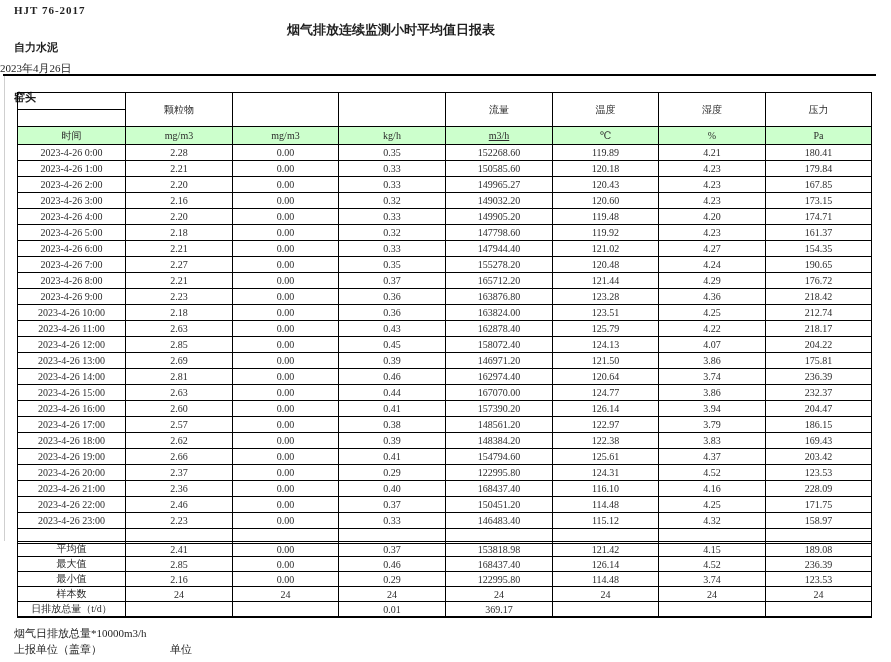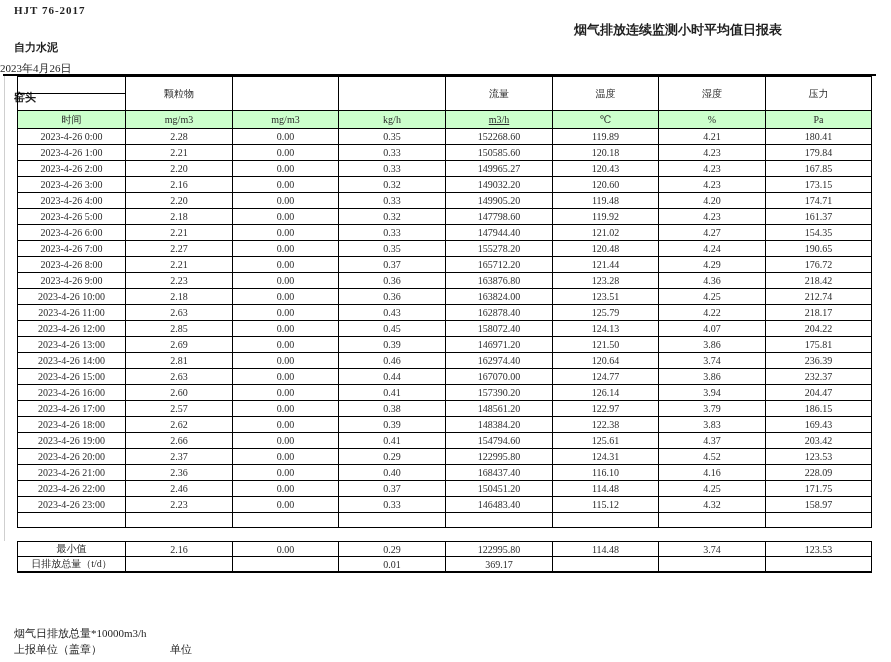--- a/index.html
+++ b/index.html
@@ -1,26 +1,26 @@
 <!DOCTYPE html>
 <html><head>
 <meta charset="utf-8">
 <style>
   html,body{margin:0;padding:0;background:#fff;}
   .page{position:relative;width:891px;height:662px;background:#fff;overflow:hidden;
         font-family:"Liberation Serif","DejaVu Serif",serif;color:#1f1f1f;}
   .standard{position:absolute;left:14px;top:4px;font-size:11px;font-weight:bold;letter-spacing:1px;}
-  .title{position:absolute;left:0;top:21px;width:782px;text-align:right;font-size:13px;font-weight:bold;}
+  .title{position:absolute;left:0;top:21px;width:782px;text-align:center;font-size:13px;font-weight:bold;}
   .company{position:absolute;left:14px;top:40px;font-size:11px;font-weight:bold;}
   .station{position:absolute;left:14px;top:56px;font-size:11px;font-weight:bold;margin-top:34px;}
   .date{position:absolute;left:0;top:61px;width:876px;font-size:11px;}
   .topline{position:absolute;left:3px;top:74px;width:873px;height:2px;background:#000;}
   .faint-vline{position:absolute;left:4px;top:76px;width:1px;height:465px;background:#cfcfcf;}
   table{border-collapse:collapse;table-layout:fixed;}
-  .main{position:absolute;left:17px;top:76px;width:854px;padding-left:16px;}
+  .main{position:absolute;left:17px;top:92px;width:854px;padding-left:16px;}
   .summary{position:absolute;left:17px;top:541px;width:854px;border-bottom:2px solid #000;}
   td{border:1px solid #000;font-size:10px;text-align:center;vertical-align:middle;
      padding:0 2px;height:15px;white-space:nowrap;overflow:hidden;color:#2b2b2b;}
   .ghdr td{height:16px;}
   .unit-row td{height:17px;}
   .spacer-row td{height:14px;}
   .summary td{height:14px;}
   .footnote{position:absolute;left:14px;top:626px;font-size:11px;}
   .report-unit{position:absolute;left:14px;top:642px;font-size:11px;}
   .unit-label{position:absolute;left:170px;top:642px;font-size:11px;}
@@ -337,30 +337,60 @@
         <col style="width:107px">
         <col style="width:106px">
         <col style="width:107px">
       <col style="width:107px">
         <col style="width:106px">
         <col style="width:107px">
         <col style="width:106px">
     </colgroup>
     <tbody>
         <tr>
+          <td>平均值</td>
+          <td>2.41</td>
+          <td>0.00</td>
+          <td>0.37</td>
+          <td>153818.98</td>
+          <td>121.42</td>
+          <td>4.15</td>
+          <td>189.08</td>
+        </tr>
+        <tr>
+          <td>最大值</td>
+          <td>2.85</td>
+          <td>0.00</td>
+          <td>0.46</td>
+          <td>168437.40</td>
+          <td>126.14</td>
+          <td>4.52</td>
+          <td>236.39</td>
+        </tr>
+        <tr>
           <td>最小值</td>
           <td>2.16</td>
           <td>0.00</td>
           <td>0.29</td>
           <td>122995.80</td>
           <td>114.48</td>
           <td>3.74</td>
           <td>123.53</td>
         </tr>
         <tr>
+          <td>样本数</td>
+          <td>24</td>
+          <td>24</td>
+          <td>24</td>
+          <td>24</td>
+          <td>24</td>
+          <td>24</td>
+          <td>24</td>
+        </tr>
+        <tr>
           <td>日排放总量（t/d）</td>
           <td></td>
           <td></td>
           <td>0.01</td>
           <td>369.17</td>
           <td></td>
           <td></td>
           <td></td>
         </tr>
       </tbody>

